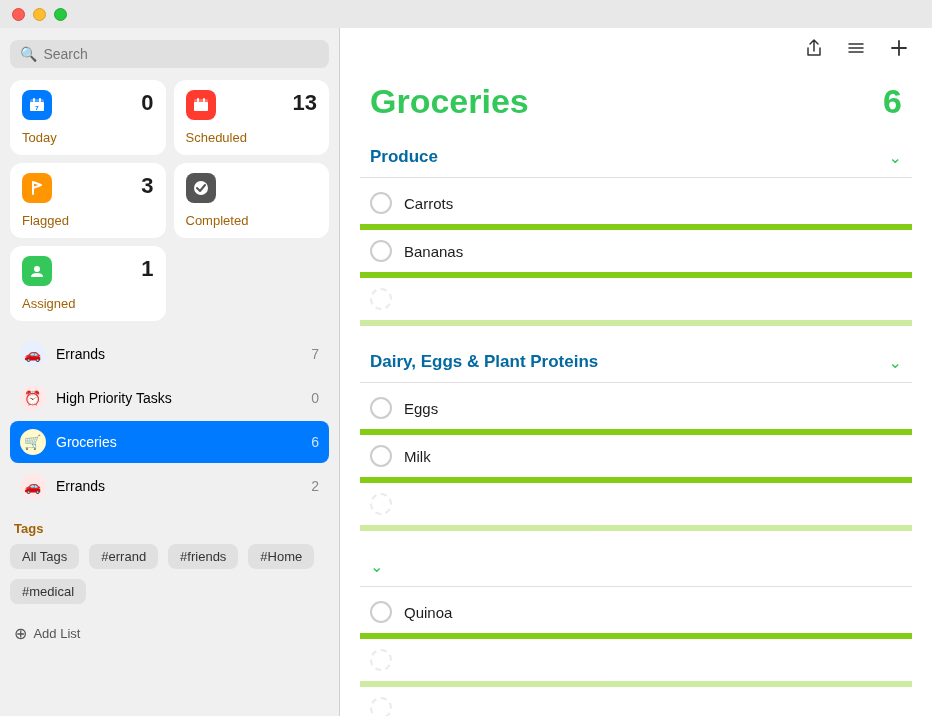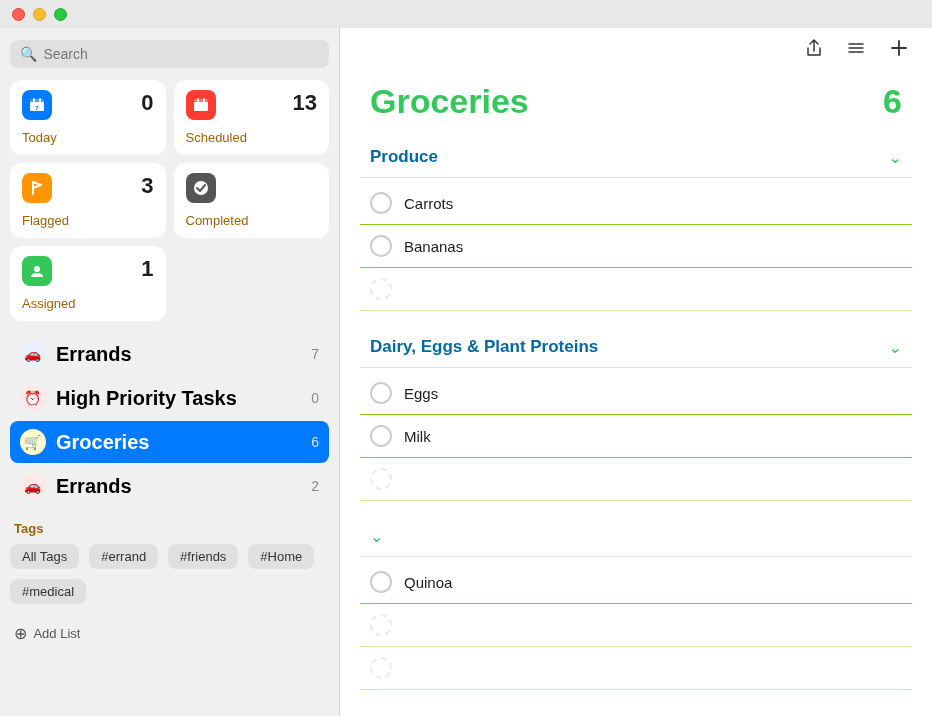--- a/index.html
+++ b/index.html
@@ -134,22 +134,22 @@
     }
     .list-item-icon {
       width: 26px; height: 26px;
       border-radius: 50%;
       display: flex; align-items: center; justify-content: center;
       font-size: 14px;
       flex-shrink: 0;
     }
     .list-item-name {
       flex: 1;
-      font-size: 20px;
-      font-weight: 700;
+      font-size: 14px;
+      font-weight: 400;
     }
     .list-item.active .list-item-name { color: white; }
     .list-item-count {
       font-size: 14px;
       color: #888;
     }
     .list-item.active .list-item-count { color: rgba(255,255,255,0.8); }
 
     
     .tags-section { margin-top: 6px; }
@@ -253,21 +253,21 @@
       color: #0369a1;
     }
     .section-chevron {
       color: #34c759;
       font-size: 16px;
     }
     .task-row {
       display: flex;
       align-items: center;
       padding: 10px 10px;
-      border-bottom: 1px solid #84cc16;
+      border-bottom: 6px solid #84cc16;
       gap: 12px;
     }
     .task-circle {
       width: 22px; height: 22px;
       border-radius: 50%;
       border: 2px solid #ccc;
       flex-shrink: 0;
       cursor: pointer;
     }
     .task-circle.dashed {

